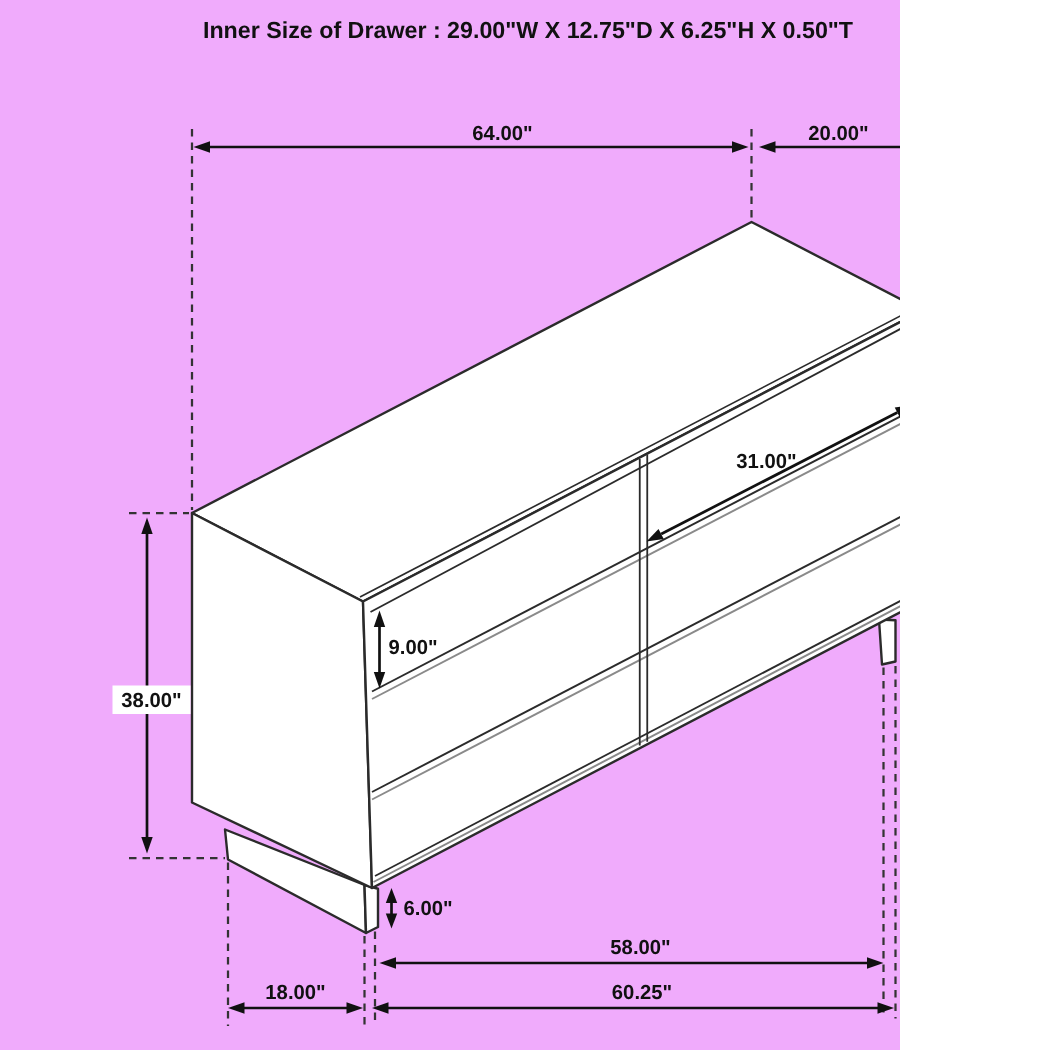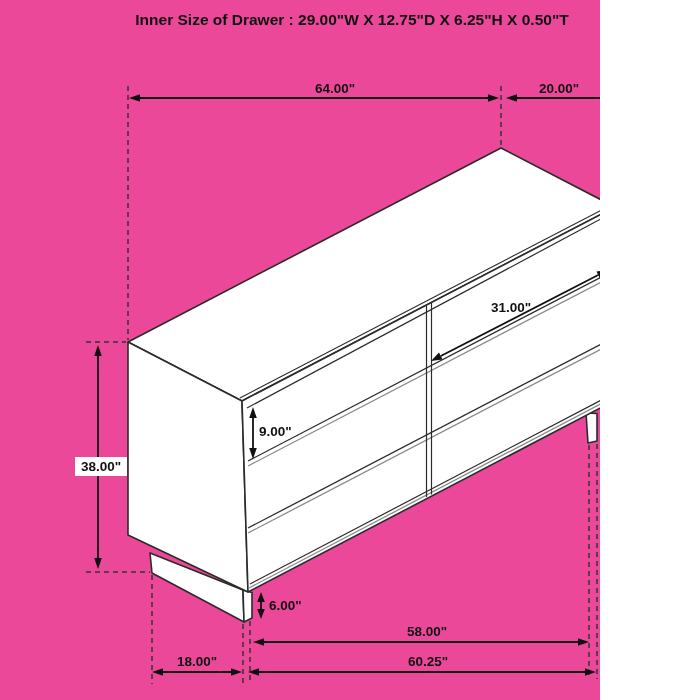--- a/index.html
+++ b/index.html
@@ -1,19 +1,19 @@
 <!DOCTYPE html>
 <html><head>
 <meta charset="utf-8">
 <style>
   html, body { margin: 0; padding: 0; background: #ffffff; }
   .canvas {
     position: relative;
     width: 600px; height: 700px;
-    background: #ec4899;
+    background: #f0abfc;
     font-family: "Liberation Sans", sans-serif;
     overflow: hidden;
   }
   svg text {
     font-family: "Liberation Sans", sans-serif;
     font-weight: bold;
     fill: #111111;
   }
   .dim-label { font-size: 13.5px; }
   .title-label { font-size: 15.5px; }

